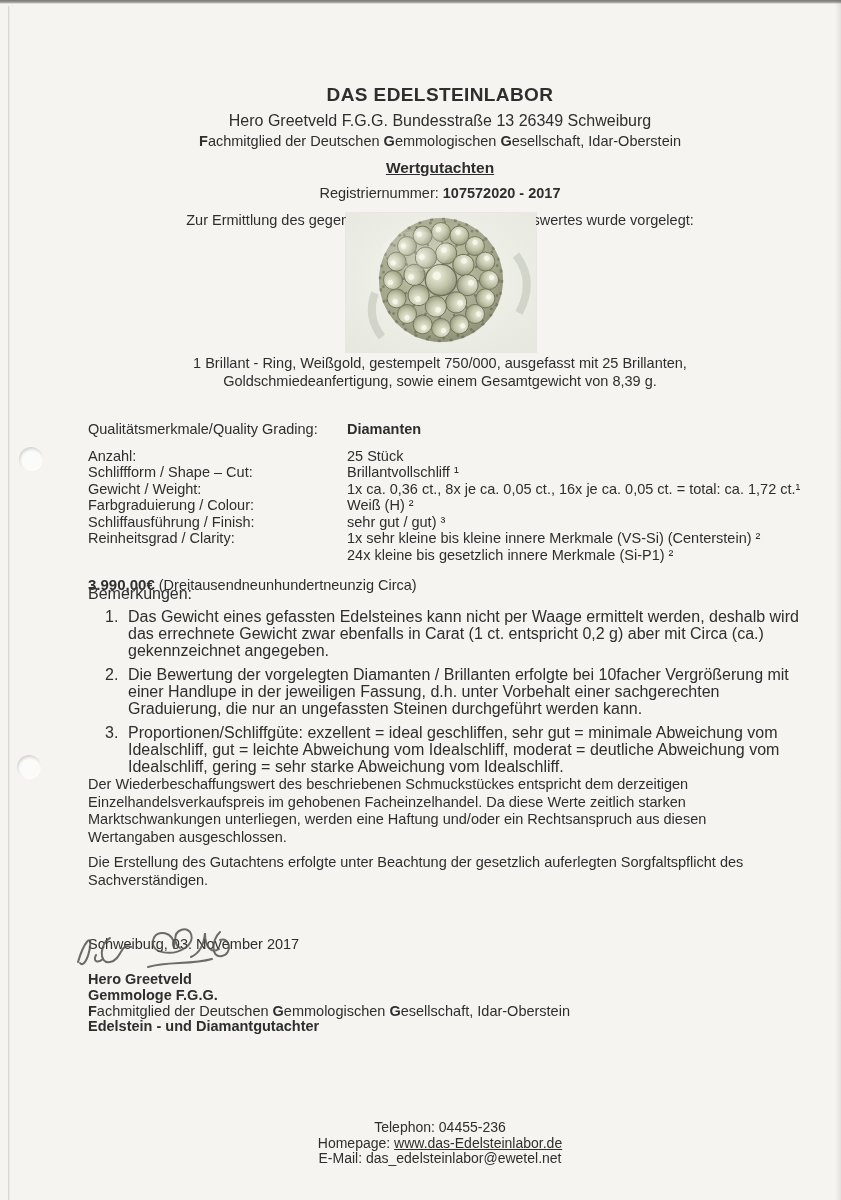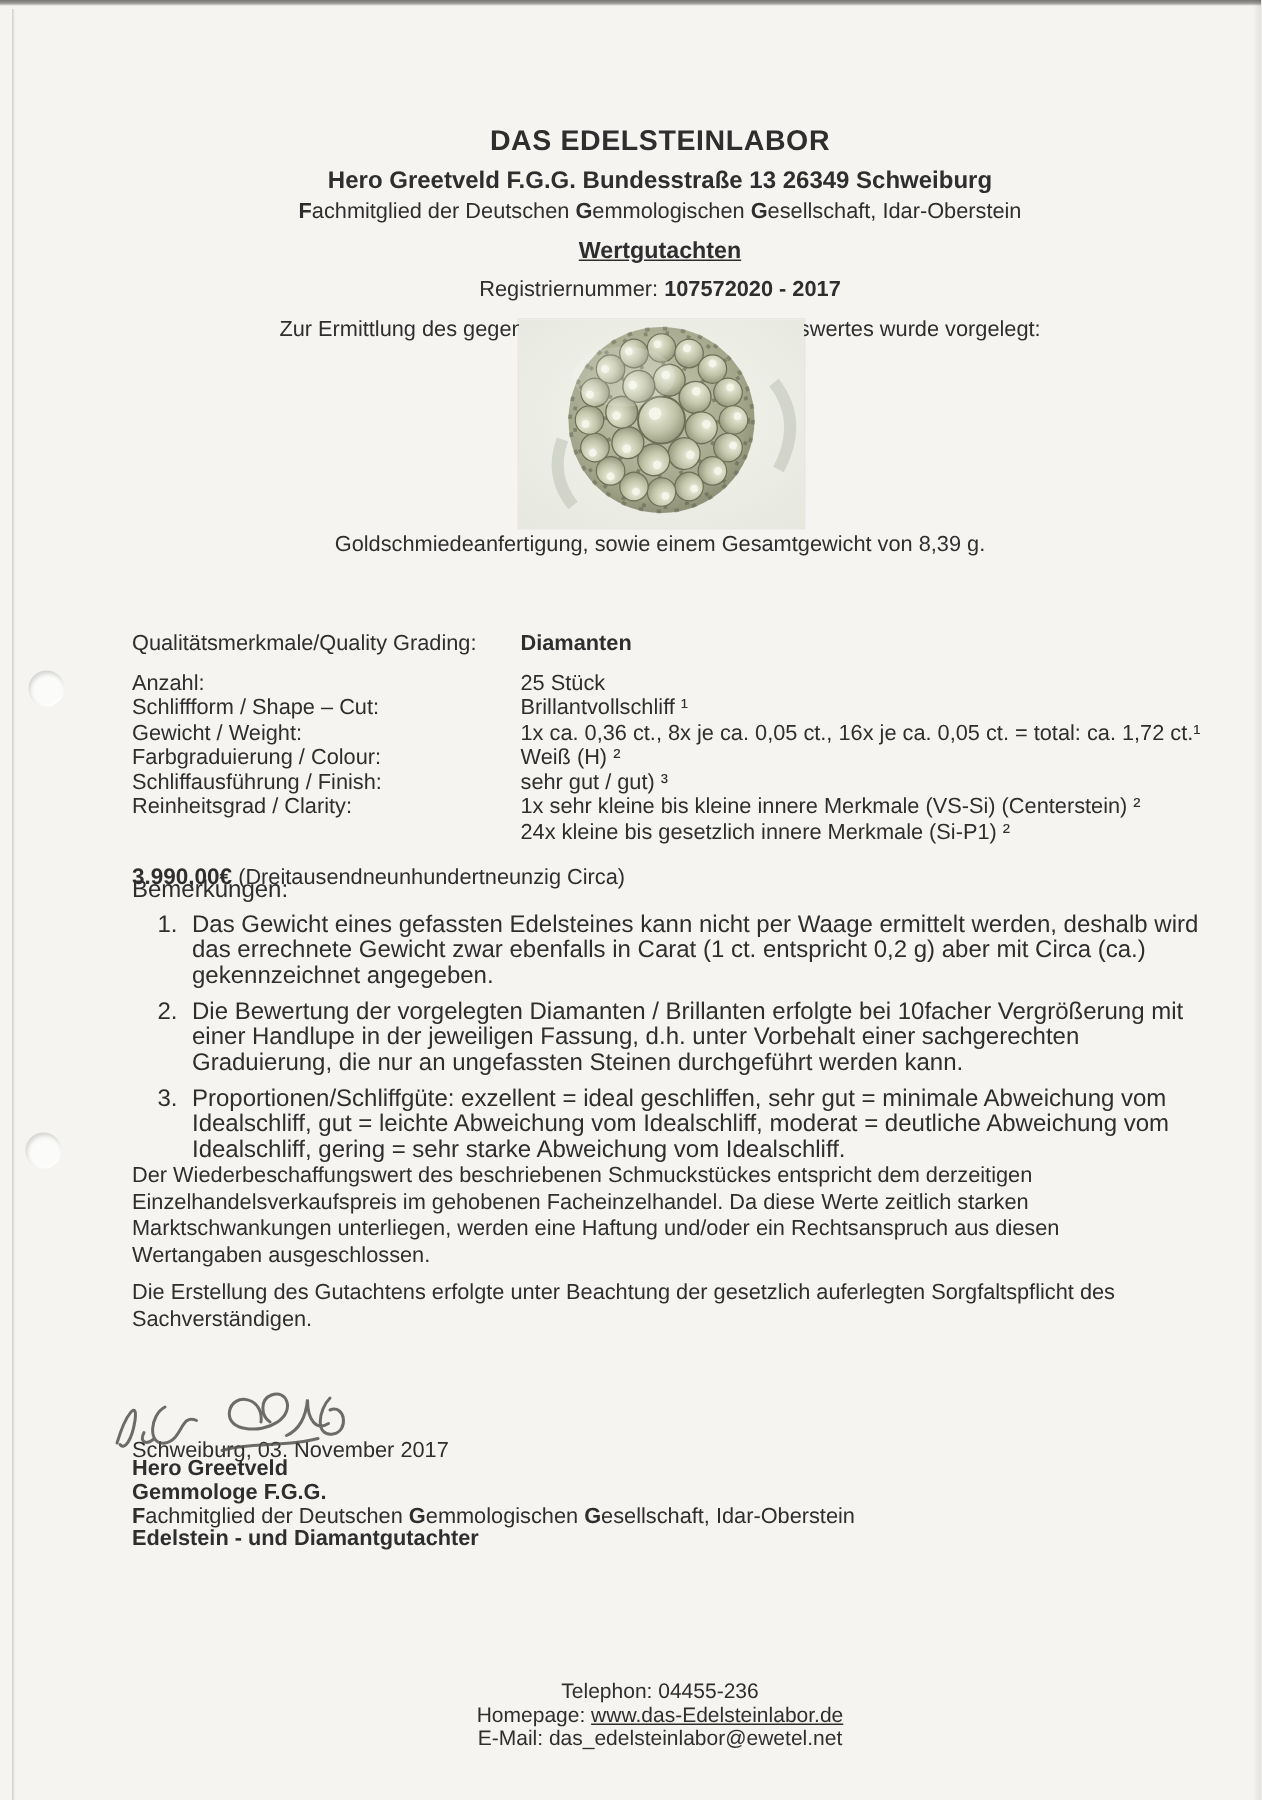--- a/index.html
+++ b/index.html
@@ -25,21 +25,21 @@
     background:#fbfbf9;
     box-shadow:inset 1px 2px 3px rgba(0,0,0,.16), inset -1px -1px 1px rgba(255,255,255,.8);}
   #hole-1{left:19px;top:447px;}
   #hole-2{left:17px;top:755px;}
 
   .centered-band{position:absolute;left:40px;width:800px;text-align:center;}
 
   
   #header{top:84px;line-height:1;}
   .doc-title{font-size:19px;font-weight:bold;letter-spacing:.4px;margin:0 0 5px 0;line-height:22px;}
-  .doc-address{font-size:16px;font-weight:bold;margin:0 0 3px 0;line-height:19px;}
+  .doc-address{font-size:16px;font-weight:normal;margin:0 0 3px 0;line-height:19px;}
   .doc-membership{font-size:14.5px;margin:0 0 9px 0;line-height:17px;}
   .b{font-weight:bold;}
   .doc-type{font-size:15.5px;font-weight:bold;text-decoration:underline;margin:0 0 8px 0;line-height:18px;}
   .doc-reg{font-size:14.5px;margin:0 0 10px 0;line-height:17px;}
   .doc-intro{font-size:14.5px;line-height:17px;}
 
   
   #photo{position:absolute;top:212px;left:345px;width:190px;height:139px;
     border:1px solid rgba(70,75,55,.07);}
   #photo svg{display:block;}
@@ -60,21 +60,21 @@
   
   #remarks{position:absolute;top:585px;left:88px;width:728px;font-size:16px;}
   .remarks-heading{line-height:17px;margin-bottom:6px;}
   .remark-item{display:grid;grid-template-columns:23px 1fr;margin:0 0 7px 17px;line-height:17px;}
   .remark-num{}
   .remark-text{}
 
   .para{position:absolute;left:88px;font-size:14.5px;line-height:17.5px;}
   #para-value-note{top:776px;width:635px;}
   #para-diligence{top:854px;width:730px;}
-  #dateline{position:absolute;top:959px;left:88px;font-size:14.5px;line-height:17px;}
+  #dateline{position:absolute;top:936px;left:88px;font-size:14.5px;line-height:17px;}
 
   
   #signature{position:absolute;top:920px;left:70px;width:180px;height:60px;}
   #signatory{position:absolute;top:972px;left:88px;font-size:14.5px;line-height:15.8px;}
   .sig-name,.sig-title,.sig-role{font-weight:bold;}
 
   
   #footer{top:1120px;font-size:14px;line-height:15.5px;}
   .footer-link{text-decoration:underline;}
 </style>
@@ -152,20 +152,21 @@
         <use href="#stone" transform="rotate(236) translate(0 -27) scale(1.12)"></use>
         <use href="#stone" transform="rotate(281) translate(0 -27) scale(1.12)"></use>
         <use href="#stone" transform="rotate(326) translate(0 -27) scale(1.12)"></use>
         <use href="#stone" transform="scale(1.65)"></use>
       </g>
       <ellipse cx="70" cy="38" rx="34" ry="20" fill="#ffffff" opacity=".16"></ellipse>
     </svg>
   </div>
 
   <div class="centered-band" id="desc">
+    <div>1 Brillant - Ring, Weißgold, gestempelt 750/000, ausgefasst mit 25 Brillanten,</div>
     <div>Goldschmiedeanfertigung, sowie einem Gesamtgewicht von 8,39 g.</div>
   </div>
 
   <div id="grading">
     <div class="g-row g-head">
       <div class="g-label">Qualitätsmerkmale/Quality Grading:</div>
       <div class="g-val">Diamanten</div>
     </div>
     <div class="g-row">
       <div class="g-label">Anzahl:</div>

